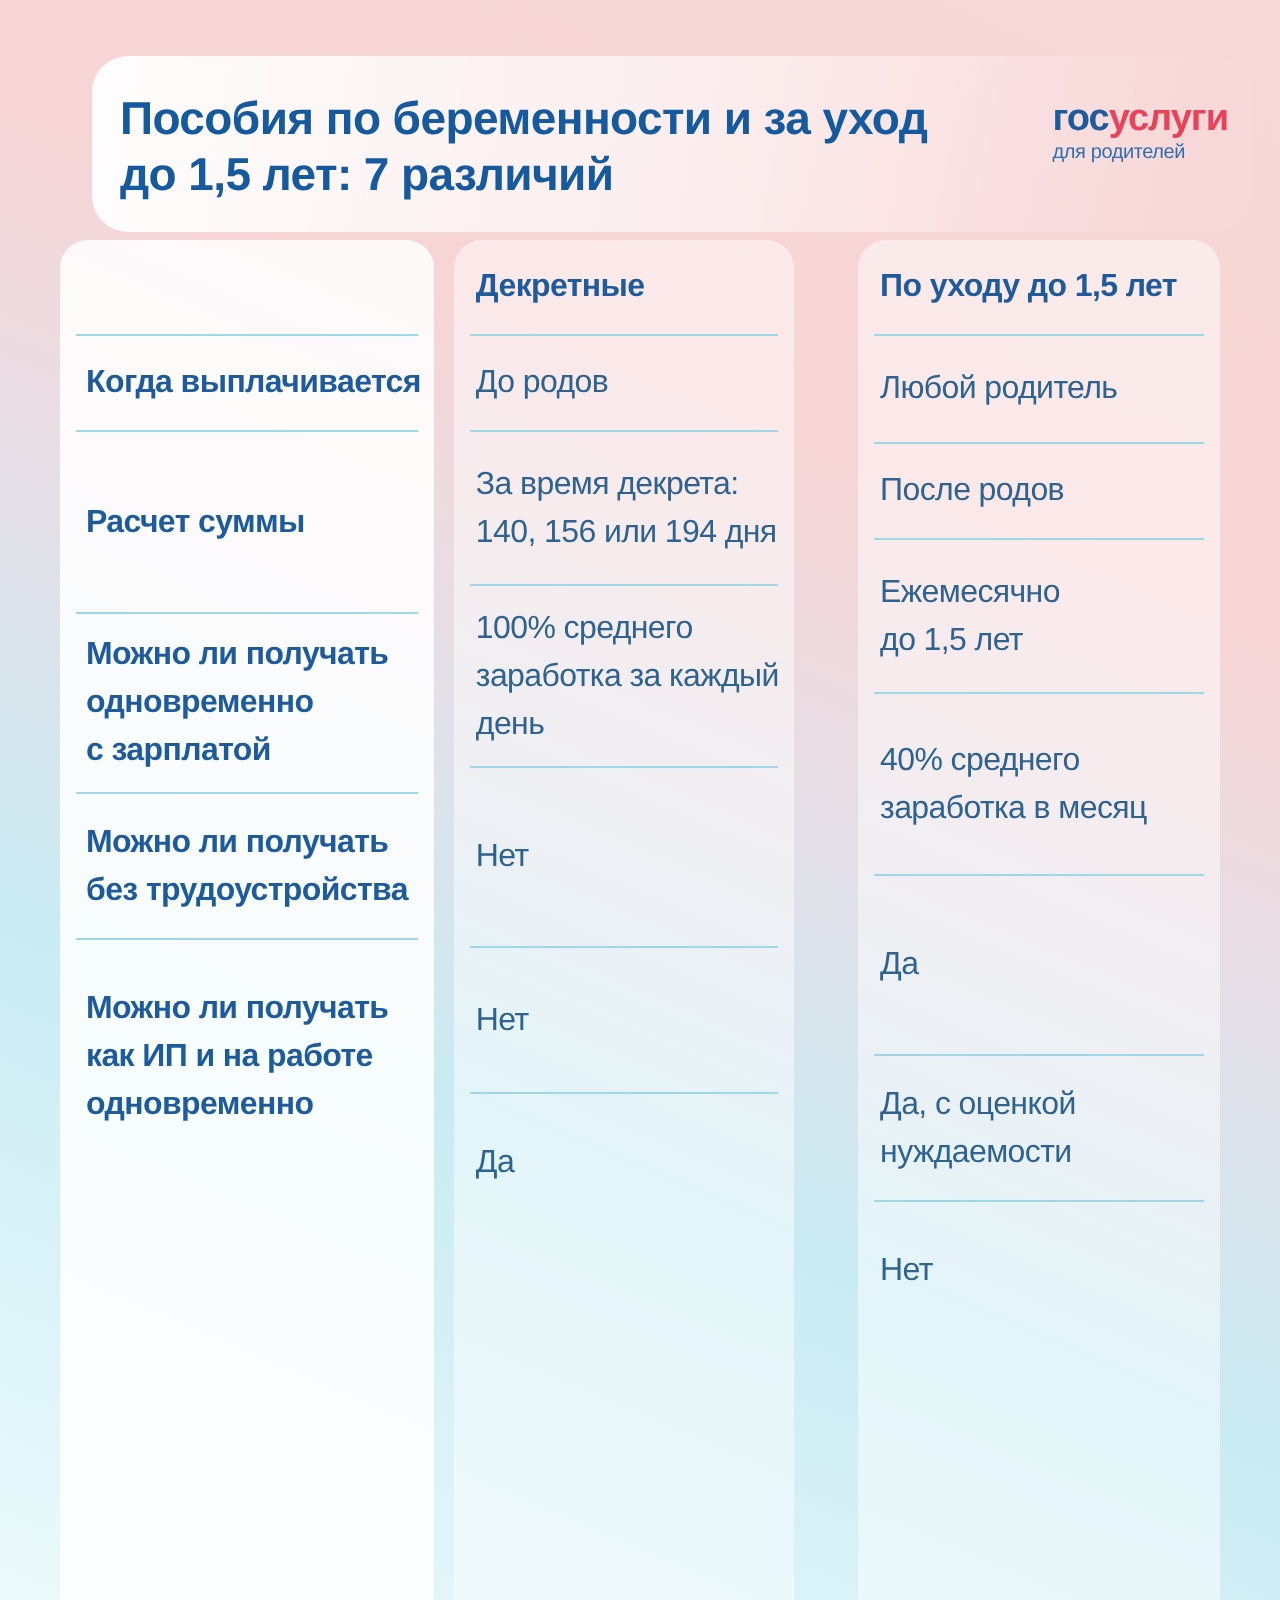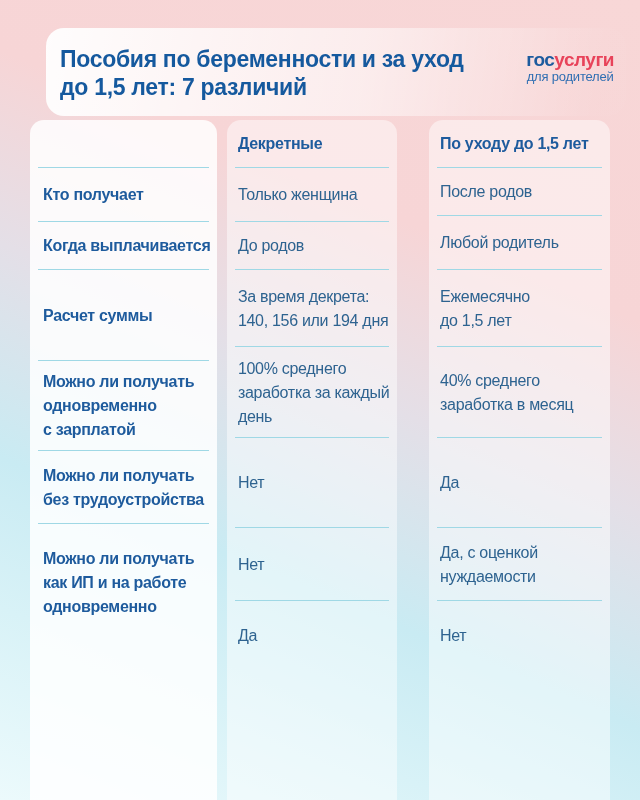--- a/index.html
+++ b/index.html
@@ -29,32 +29,32 @@
     padding: 17px 0 0 14px;
     font-size: 23px;
     line-height: 28px;
     font-weight: bold;
     letter-spacing: -0.3px;
     color: #15599e;
     white-space: pre-line;
   }
   .logo {
     padding: 22px 12px 0 0;
-    text-align: center;
+    text-align: left;
   }
   .logo-word {
     font-size: 19px;
     font-weight: bold;
     letter-spacing: -0.5px;
     line-height: 20px;
   }
   .logo-gos  { color: #1d5b9e; }
   .logo-uslugi { color: #e8435a; }
   .logo-sub {
-    font-size: 13px;
+    font-size: 10px;
     color: #2f6eb2;
     line-height: 14px;
     letter-spacing: -0.2px;
   }
 
   
   .table {
     position: absolute;
     left: 30px; top: 120px;
     width: 580px; height: 680px;
@@ -115,23 +115,20 @@
     <div class="logo-sub">для родителей</div>
   </div>
 </div>
 
 <div class="table">
 
   <div class="col col-labels">
     <div class="cell bold rh-head">
         <span></span>
       </div>
-    <div class="cell bold rh-0">
-        <span>Кто получает</span>
-      </div>
     <div class="cell bold rh-1">
         <span>Когда выплачивается</span>
       </div>
     <div class="cell bold rh-3">
         <span>Расчет суммы</span>
       </div>
     <div class="cell bold rh-4">
         <span>Можно ли получать
 одновременно
 с зарплатой</span>
@@ -144,23 +141,20 @@
         <span>Можно ли получать
 как ИП и на работе
 одновременно</span>
       </div>
   </div>
 
   <div class="col col-a">
     <div class="cell bold rh-head">
         <span>Декретные</span>
       </div>
-    <div class="cell rh-0">
-        <span>Только женщина</span>
-      </div>
     <div class="cell rh-1">
         <span>До родов</span>
       </div>
     <div class="cell rh-2">
         <span>За время декрета:
 140, 156 или 194 дня</span>
       </div>
     <div class="cell rh-3">
         <span>100% среднего
 заработка за каждый
@@ -174,25 +168,25 @@
       </div>
     <div class="cell rh-6">
         <span>Да</span>
       </div>
   </div>
 
   <div class="col col-b">
     <div class="cell bold rh-head">
         <span>По уходу до 1,5 лет</span>
       </div>
+    <div class="cell rh-0">
+        <span>Любой родитель</span>
+      </div>
     <div class="cell rh-1">
         <span>После родов</span>
-      </div>
-    <div class="cell rh-0">
-        <span>Любой родитель</span>
       </div>
     <div class="cell rh-2">
         <span>Ежемесячно
 до 1,5 лет</span>
       </div>
     <div class="cell rh-3">
         <span>40% среднего
 заработка в месяц</span>
       </div>
     <div class="cell rh-4">

